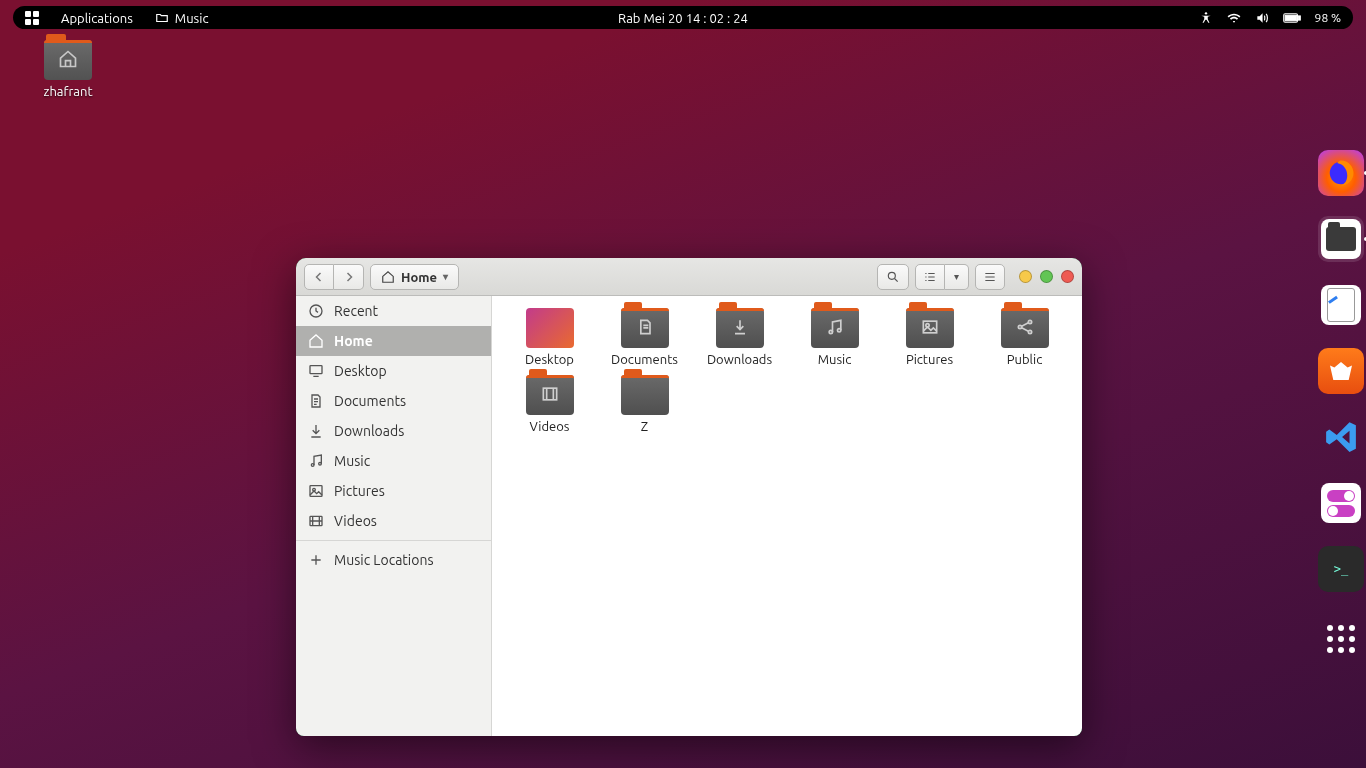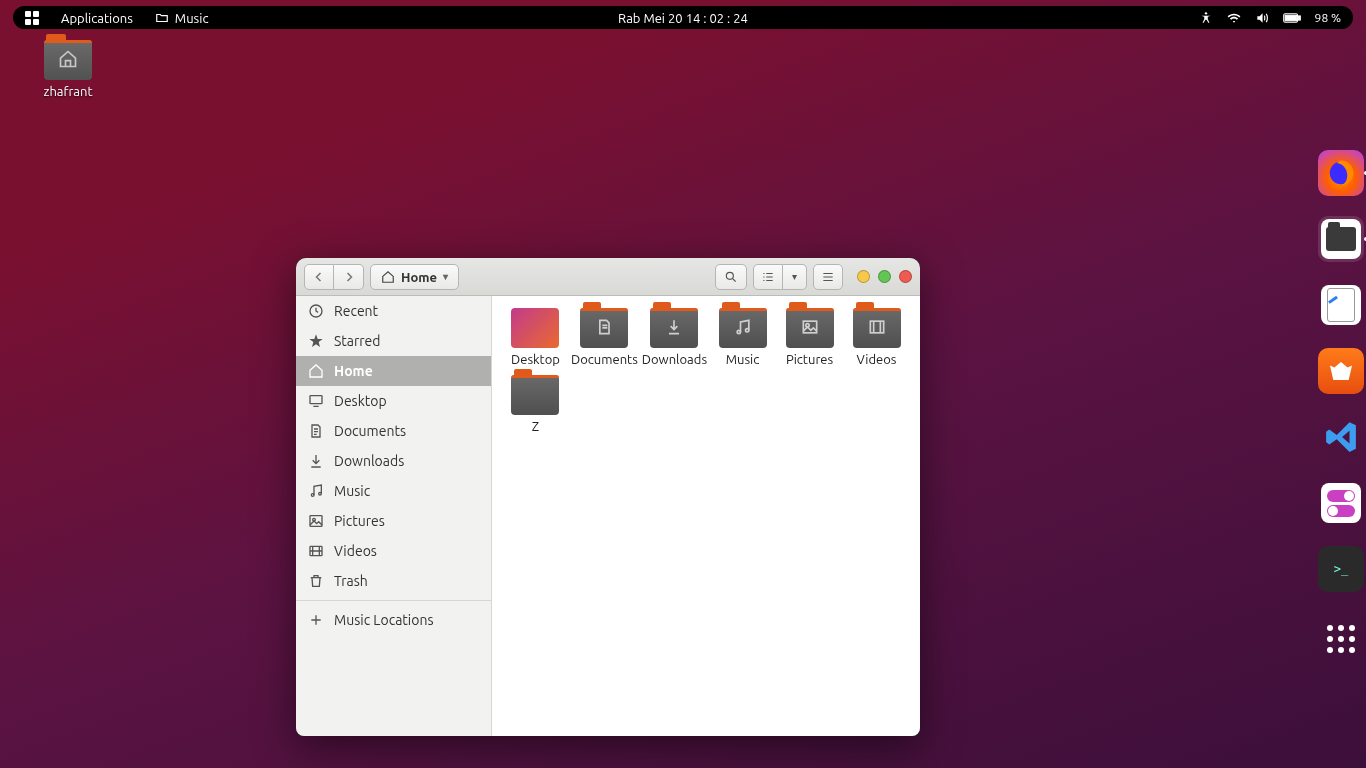--- a/index.html
+++ b/index.html
@@ -74,21 +74,21 @@
 .dock-tw .sw { width:28px; height:12px; border-radius:6px; background:#c940c3; position:relative;}
 .dock-tw .sw::after{content:"";position:absolute;right:1px;top:1px;width:10px;height:10px;border-radius:50%;background:#fff;}
 .dock-tw .sw.off::after{left:1px;right:auto;}
 .dock-term { background:#2a2a2a; }
 .dock-term .inner { color:#7fd; font-size:12px; font-family:monospace; }
 .dock-apps { background:transparent; display:grid; grid-template-columns:repeat(3,6px); grid-template-rows:repeat(3,6px); gap:5px; }
 .dock-apps span { background:#fff; border-radius:50%; }
 
 
 #files-win {
-  position:absolute; left:296px; top:258px; width:624px; height:478px;
+  position:absolute; left:296px; top:258px; width:786px; height:478px;
   background:#15803d; border-radius:10px 10px 8px 8px; overflow:hidden;
   box-shadow: 0 10px 40px rgba(0,0,0,.5);
 }
 
 .titlebar {
   height:38px; background:linear-gradient(#e6e6e4,#d9d9d6);
   border-bottom:1px solid #bcbcba;
   display:flex; align-items:center; padding:0 8px; gap:6px;
 }
 .tb-btn {
@@ -313,28 +313,20 @@
     <div class="sidebar">
       <div class="sb-item">
         <span class="ic">
             <svg viewBox="0 0 24 24" fill="none" stroke="currentColor" stroke-width="2">
               <circle cx="12" cy="12" r="9"></circle>
               <path d="M12 7v5l3 2"></path>
             </svg>
           </span>
         <span>Recent</span>
       </div>
-      <div class="sb-item">
-        <span class="ic">
-            <svg viewBox="0 0 24 24" fill="currentColor">
-              <path d="M12 2l2.5 7H22l-6 4.5L18 21l-6-4-6 4 2-7.5L2 9h7.5z"></path>
-            </svg>
-          </span>
-        <span>Starred</span>
-      </div>
       <div class="sb-item active">
         <span class="ic">
             <svg viewBox="0 0 24 24" fill="none" stroke="currentColor" stroke-width="2">
               <path d="M3 11l9-8 9 8v10H3z"></path>
             </svg>
           </span>
         <span>Home</span>
       </div>
       <div class="sb-item">
         <span class="ic">
@@ -384,28 +376,20 @@
       </div>
       <div class="sb-item">
         <span class="ic">
             <svg viewBox="0 0 24 24" fill="none" stroke="currentColor" stroke-width="2">
               <rect x="3" y="5" width="18" height="14" rx="1"></rect>
               <path d="M7 5v14M17 5v14M3 12h18"></path>
             </svg>
           </span>
         <span>Videos</span>
       </div>
-      <div class="sb-item">
-        <span class="ic">
-            <svg viewBox="0 0 24 24" fill="none" stroke="currentColor" stroke-width="2">
-              <path d="M4 7h16M9 7V4h6v3M6 7l1 13h10l1-13"></path>
-            </svg>
-          </span>
-        <span>Trash</span>
-      </div>
       <div class="sb-sep"></div>
       <div class="sb-item">
         <span class="ic">
             <svg viewBox="0 0 24 24" fill="none" stroke="currentColor" stroke-width="2">
               <path d="M12 5v14M5 12h14"></path>
             </svg>
           </span>
         <span>Music Locations</span>
       </div>
     </div>
@@ -449,20 +433,31 @@
                   <rect x="4" y="5" width="16" height="14"></rect>
                   <circle cx="9" cy="10" r="2"></circle>
                   <path d="M4 17l5-5 4 4 3-3 4 4"></path>
                 </svg></span>
             </div>
             <div>Pictures</div>
           </div>
           <div class="fitem">
             <div class="ficon">
               <span class="g"><svg width="20" height="20" viewBox="0 0 24 24" fill="none" stroke="#cfcfcf" stroke-width="2">
+                  <circle cx="6" cy="12" r="2"></circle>
+                  <circle cx="18" cy="6" r="2"></circle>
+                  <circle cx="18" cy="18" r="2"></circle>
+                  <path d="M8 11l8-4M8 13l8 4"></path>
+                </svg></span>
+            </div>
+            <div>Public</div>
+          </div>
+          <div class="fitem">
+            <div class="ficon">
+              <span class="g"><svg width="20" height="20" viewBox="0 0 24 24" fill="none" stroke="#cfcfcf" stroke-width="2">
                   <rect x="4" y="5" width="16" height="14"></rect>
                   <path d="M8 5v14M16 5v14"></path>
                 </svg></span>
             </div>
             <div>Videos</div>
           </div>
           <div class="fitem">
             <div class="ficon"></div>
             <div>Z</div>
           </div>

